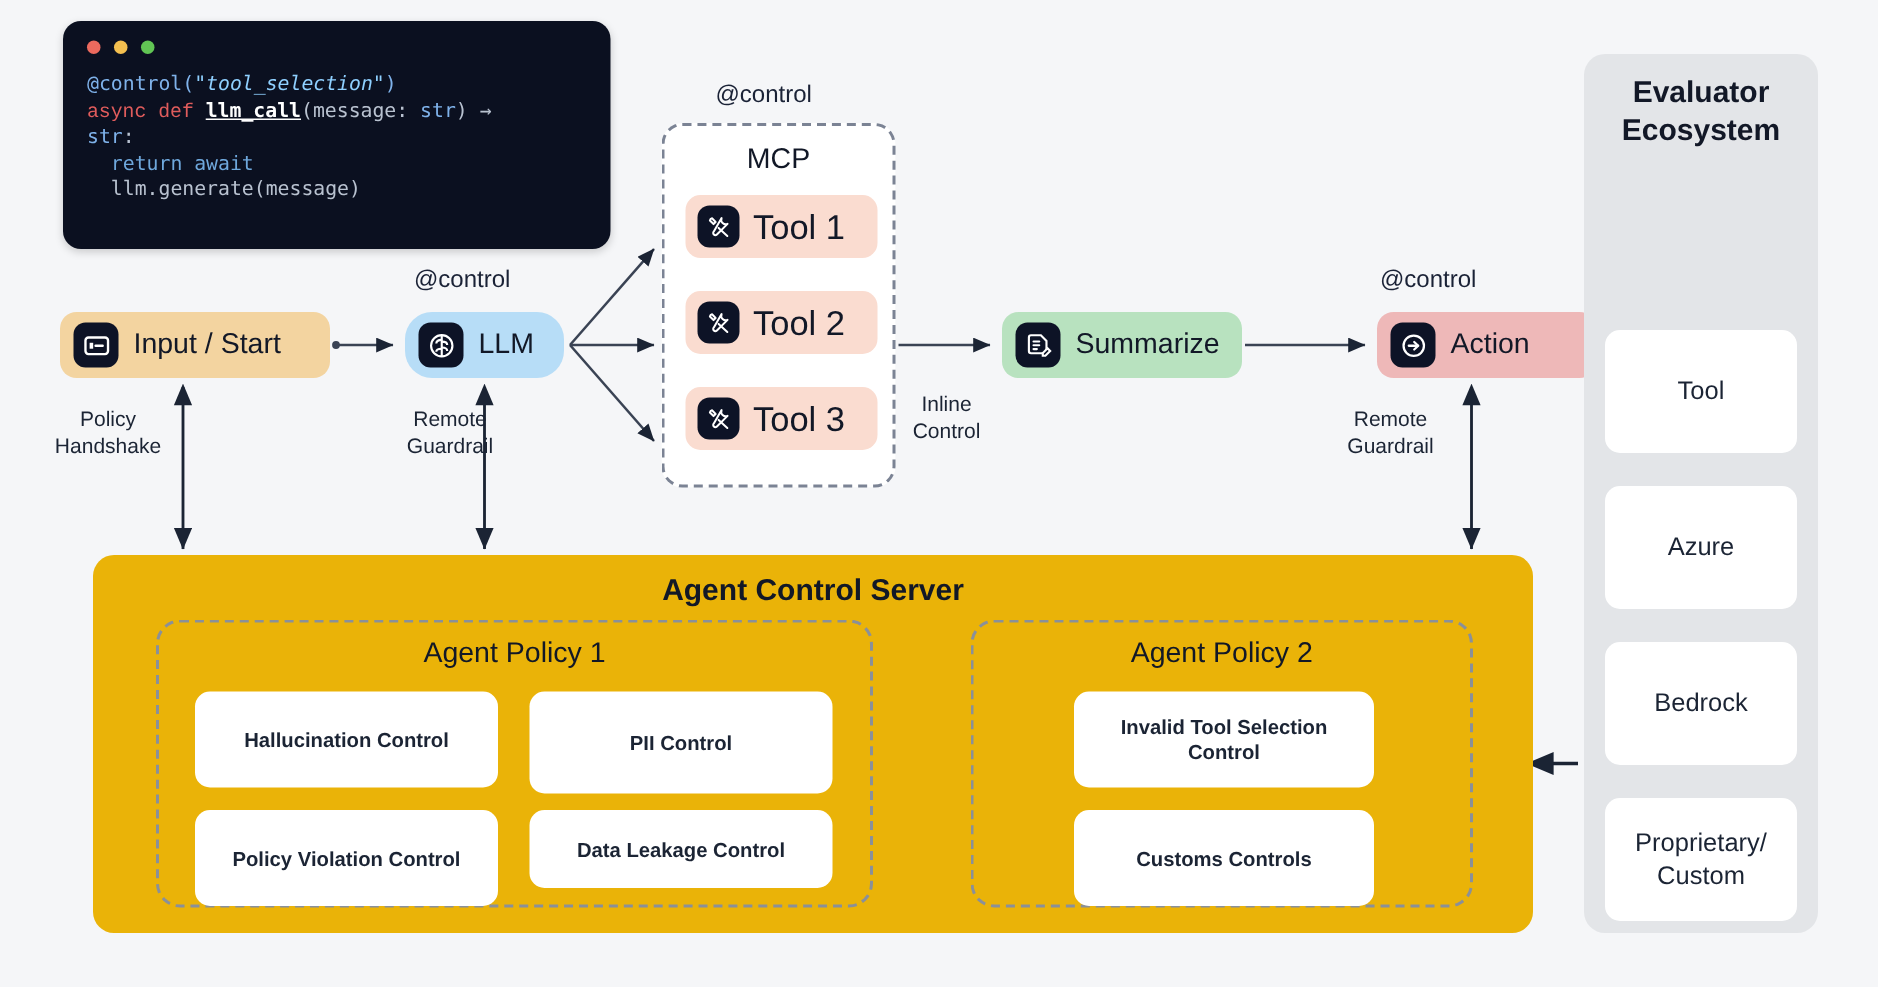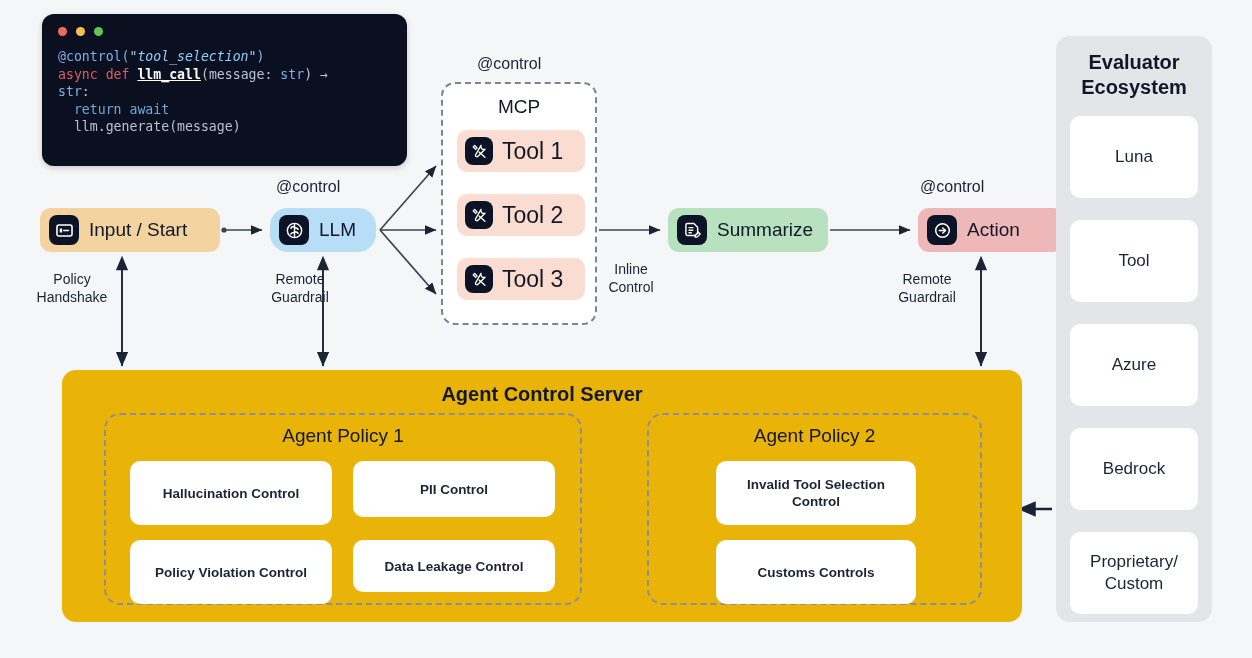--- a/index.html
+++ b/index.html
@@ -22,21 +22,21 @@
   .dots{position:absolute;left:16px;top:13px;display:flex;gap:9px;}
   .dot{width:9px;height:9px;border-radius:50%;}
   .dot.r{background:#ec6a5e;} .dot.y{background:#f4bf4f;} .dot.g{background:#61c554;}
   .code{
     position:absolute;left:16px;top:34px;right:10px;
     font-family:"DejaVu Sans Mono","Liberation Mono",monospace;
     font-size:13.2px;line-height:17.5px;white-space:pre-wrap;
   }
   .c-dec{color:#7fb2ea;}
   .c-str{color:#8fd0ff;font-style:italic;}
-  .c-kw{color:#e05c5c;}
+  .c-kw{color:#e05c5c;font-family:Liberation Mono, monospace;}
   .c-fn{color:#ffffff;font-weight:bold;text-decoration:underline;}
   .c-pl{color:#b9c2d0;}
   .c-ty{color:#7fb2ea;}
   .c-ret{color:#6fa8dc;}
 
   
   .node{
     position:absolute;display:flex;align-items:center;gap:10px;
     border-radius:11px;padding:0 16px 0 9px;height:44px;
     font-size:19px;font-weight:400;color:#121827;
@@ -99,21 +99,21 @@
     position:absolute;left:0;right:0;top:10px;text-align:center;
     font-size:19px;color:#121827;
   }
   .ctrl{
     position:absolute;background:#ffffff;border-radius:10px;
     display:flex;align-items:center;justify-content:center;text-align:center;
     font-size:13.5px;font-weight:bold;color:#1b2434;line-height:17px;
     padding:0 8px;box-sizing:border-box;
   }
   #p1-c0{left:24px;top:46px;width:202px;height:64px;}
-  #p1-c1{left:247px;top:46px;width:202px;height:56px;}
+  #p1-c1{left:247px;top:46px;width:202px;height:68px;}
   #p1-c2{left:24px;top:125px;width:202px;height:64px;}
   #p1-c3{left:247px;top:125px;width:202px;height:52px;}
   #p2-c0{left:67px;top:46px;width:200px;height:64px;}
   #p2-c1{left:67px;top:125px;width:200px;height:64px;}
 
   
   #eco{
     position:absolute;left:1056px;top:36px;width:156px;height:586px;
     background:#e3e5e8;border-radius:14px;box-sizing:border-box;
   }
@@ -316,20 +316,19 @@
 
     <div class="policy" id="policy-2">
       <div class="policy-title">Agent Policy 2</div>
       <div class="ctrl" id="p2-c0">Invalid Tool Selection Control</div>
       <div class="ctrl" id="p2-c1">Customs Controls</div>
     </div>
   </div>
 
   <div id="eco">
     <div id="eco-title">Evaluator Ecosystem</div>
-    <div class="eval-card" id="eval-0">Luna</div>
     <div class="eval-card" id="eval-1">Tool</div>
     <div class="eval-card" id="eval-2">Azure</div>
     <div class="eval-card" id="eval-3">Bedrock</div>
     <div class="eval-card" id="eval-4">Proprietary/ Custom</div>
   </div>
 
 </div>
 
 </body></html>

